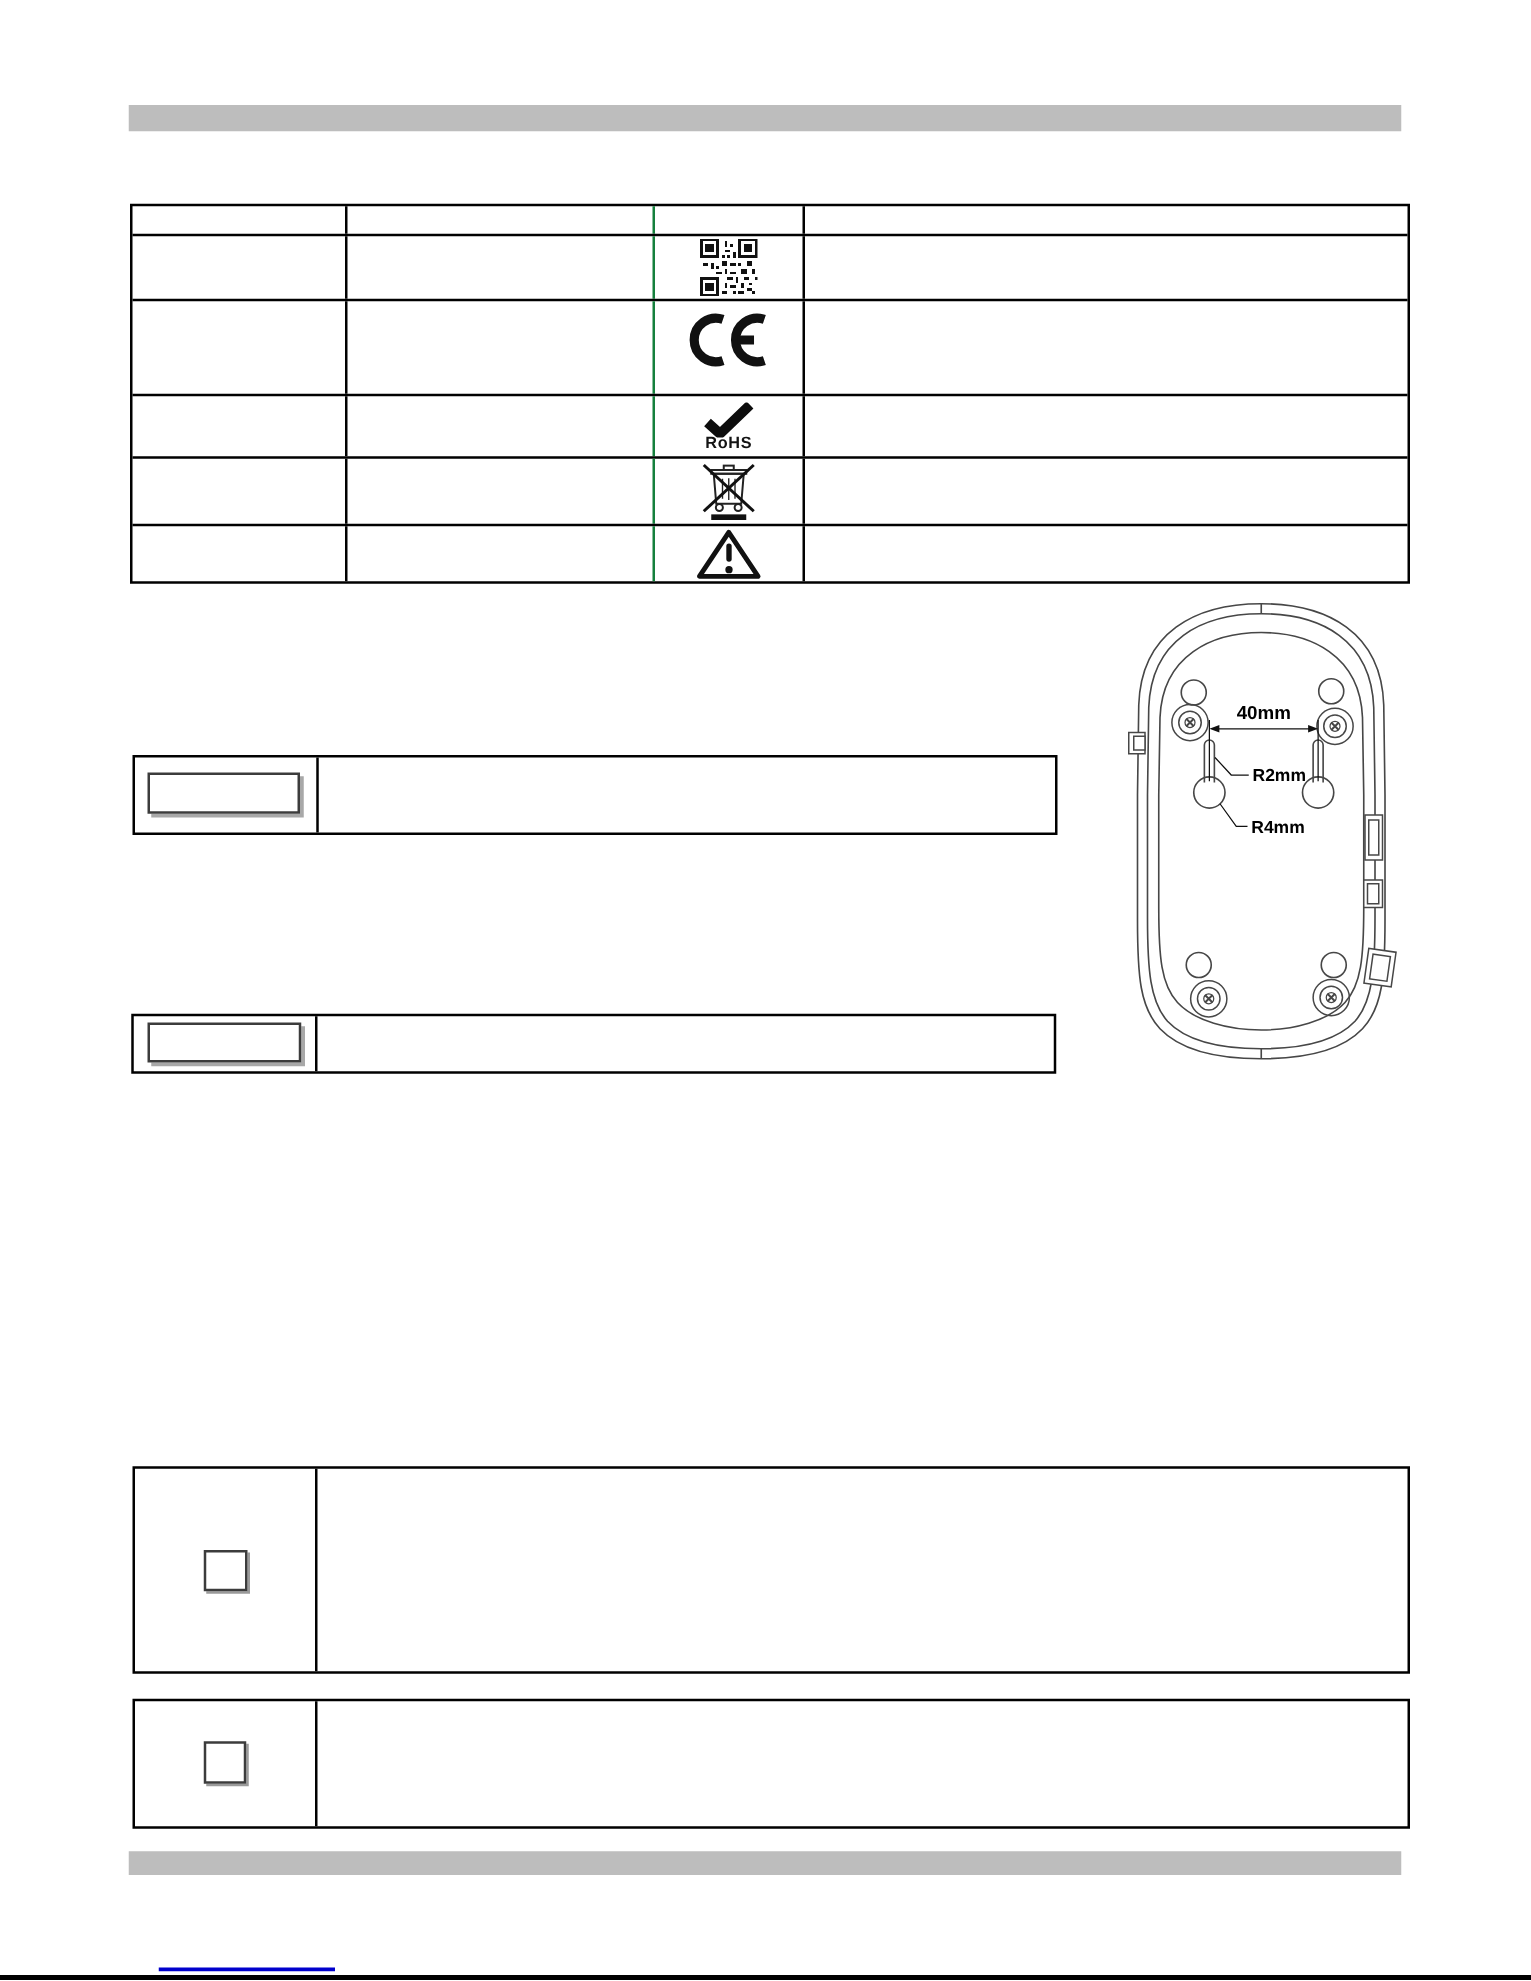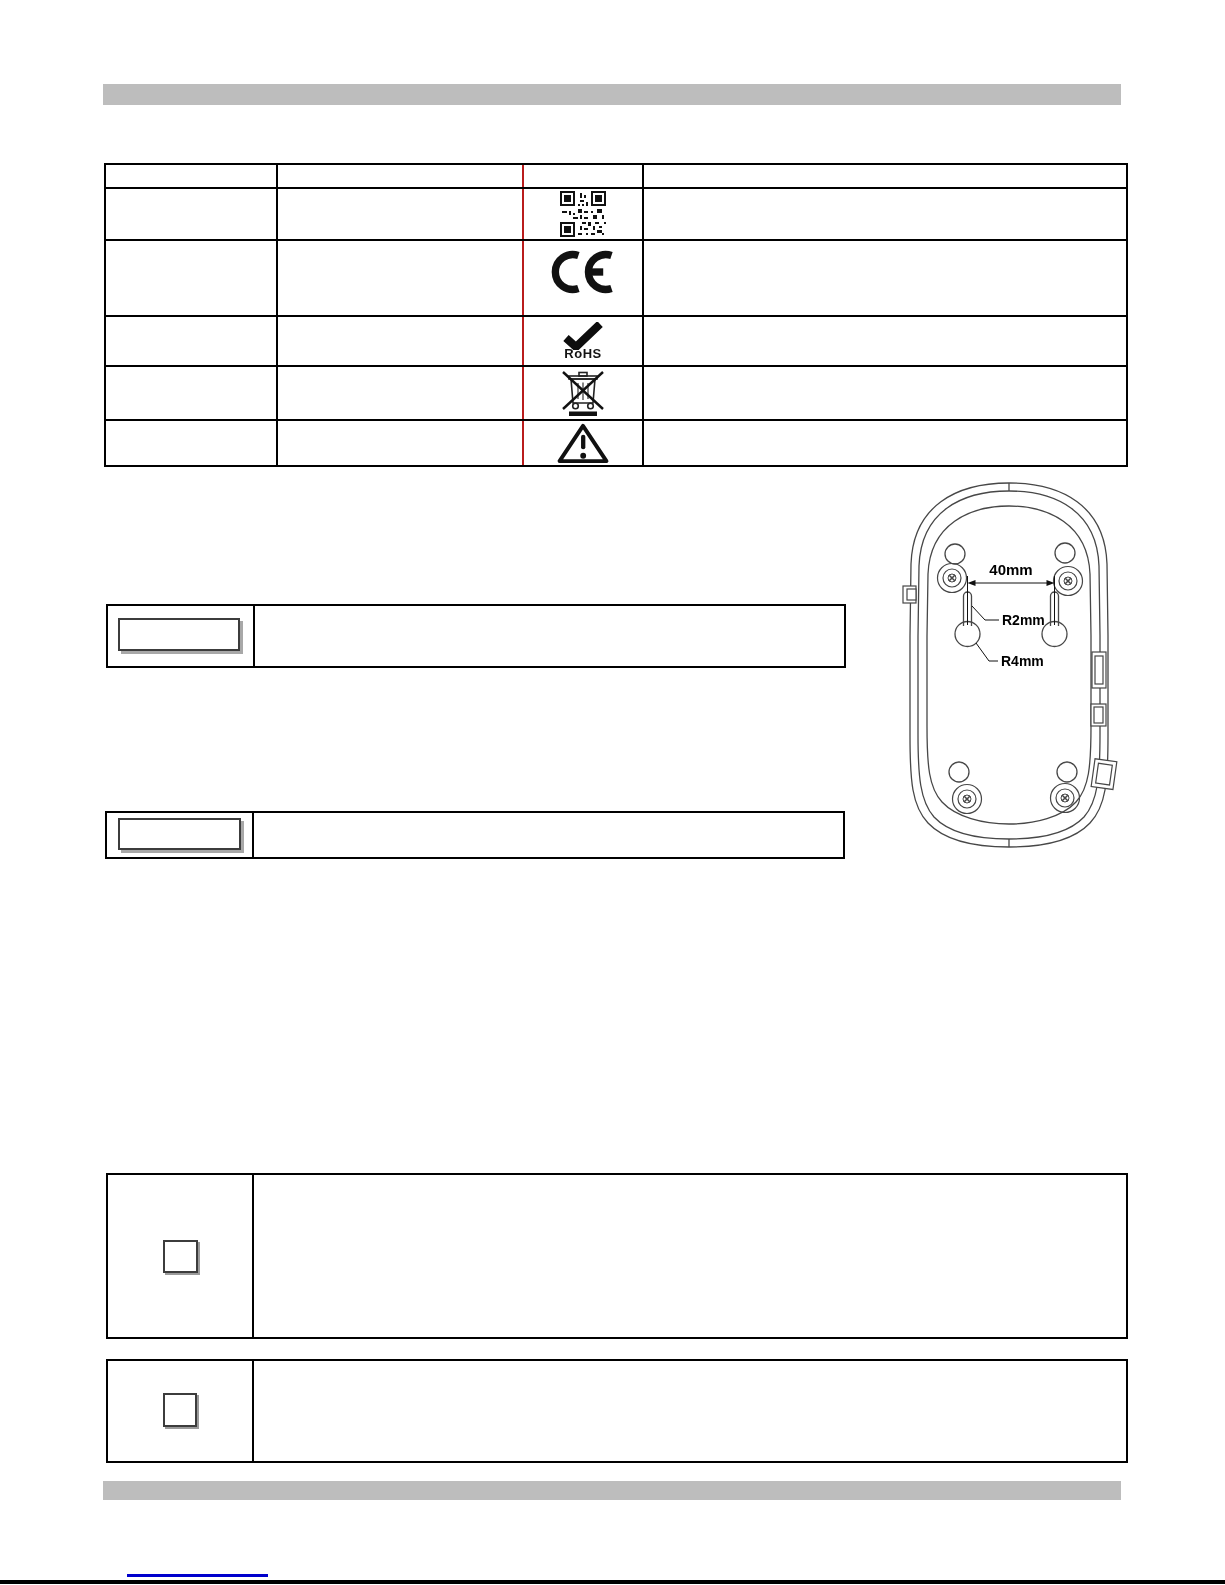--- a/index.html
+++ b/index.html
@@ -11,21 +11,21 @@
 
   
   .ctable{position:absolute;left:104px;top:163px;width:1024px;height:304px;
           border:2px solid #000;box-sizing:border-box;display:flex;flex-direction:column;}
   .crow{display:flex;box-sizing:border-box;border-top:2px solid #000;}
   .crow:first-child{border-top:none;}
   .ccell{box-sizing:border-box;border-left:2px solid #000;}
   .ccell:first-child{border-left:none;}
   .ccell.c1{width:170px;}
   .ccell.c2{width:246px;}
-  .ccell.c3{width:120px;border-left:2px solid #b91c1c;display:flex;align-items:center;justify-content:center;flex-direction:column;}
+  .ccell.c3{width:120px;border-left:2px solid #15803d;display:flex;align-items:center;justify-content:center;flex-direction:column;}
   .ccell.c4{flex:1;}
   .rh{height:22px;}
   .r-qr{height:52px;}
   .r-ce{height:76px;}
   .r-rohs{height:50px;}
   .r-weee{height:54px;}
   .r-warn{height:46px;}
   .rohs-txt{font-weight:bold;font-size:13px;letter-spacing:.5px;color:#141414;margin-top:-3px;line-height:13px;}
 
   

